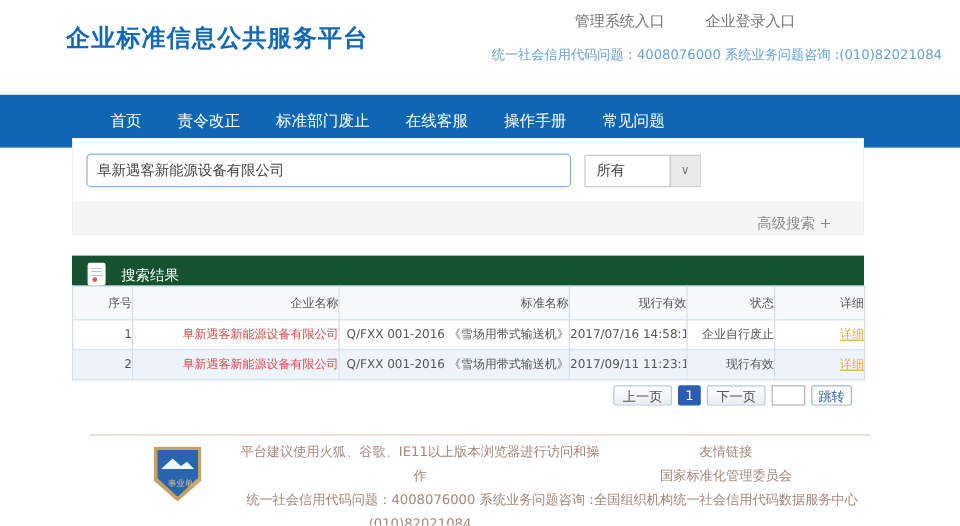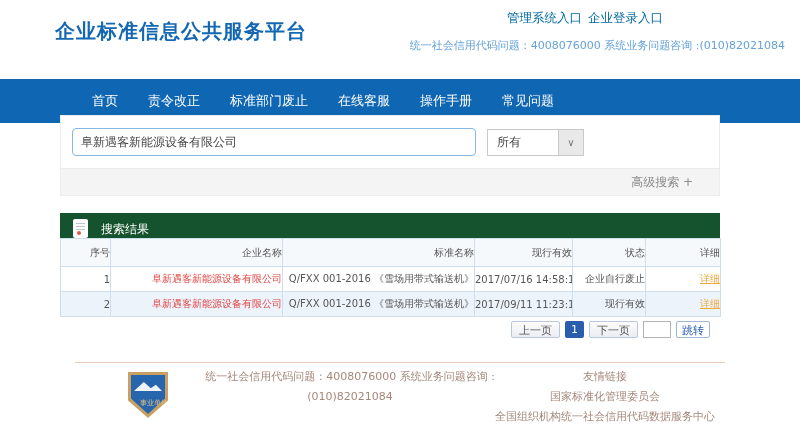--- a/index.html
+++ b/index.html
@@ -4,21 +4,21 @@
 <style>
   * { box-sizing: border-box; margin: 0; padding: 0; }
   html,body { width:800px; height:438px; }
   body { font-family:"DejaVu Sans","Liberation Sans",sans-serif; background:#fff; overflow:hidden; }
   #page { position:relative; width:800px; height:438px; background:#fff; }
 
   
   .site-title { position:absolute; left:55px; top:18px; font-size:20px; font-weight:bold;
                 color:#1467b2; letter-spacing:1px; }
   .top-links { position:absolute; top:10px; right:137px; font-size:12.5px; }
-  .top-links a { color:#0369a1; text-decoration:none; margin-left:2px; cursor:pointer; }
+  .top-links a { color:#737373; text-decoration:none; margin-left:30px; cursor:pointer; }
   .top-info { position:absolute; top:38px; right:15px; font-size:11px; color:#64a2d8; }
 
   
   .main-nav { position:absolute; left:0; top:79px; width:800px; height:44px;
               background:#0f66b3; display:flex; align-items:center; padding-left:92px; gap:30px; }
   .main-nav a { color:#fff; font-size:13px; text-decoration:none; cursor:pointer; white-space:nowrap; }
 
   
   .search-section { position:absolute; left:60px; top:115px; width:660px; height:81px;
                     border:1px solid #ededed; background:#fff; }
@@ -30,21 +30,21 @@
                    border:1px solid #c9c9c9; background:#fff; display:flex; align-items:center;
                    cursor:pointer; }
   .filter-select .val { flex:1; font-size:12px; color:#444; padding-left:9px; }
   .filter-select .arrow { width:25px; height:100%; background:#e9e9e9; border-left:1px solid #c9c9c9;
                           display:flex; align-items:center; justify-content:center;
                           font-size:10px; color:#777; }
   .search-button { position:absolute; left:566px; top:10px; width:74px; height:32px;
                    background:#0e86d0; color:#fff; border:none; font-size:13px; letter-spacing:4px;
                    cursor:pointer; font-family:inherit; }
   .advanced-row { height:27px; background:#f4f4f4; border-top:1px solid #ececec;
-                  display:flex; align-items:center; justify-content:flex-end; padding-right:26px; }
+                  display:flex; align-items:flex-end; justify-content:flex-end; padding-right:26px; }
   .advanced-row span { font-size:12px; color:#8a8a8a; cursor:pointer; }
 
   
   .results-panel { position:absolute; left:60px; top:213px; width:660px; }
   .panel-head { height:25px; background:#14532d; display:flex; align-items:flex-end; padding-left:13px; }
   .doc-icon { width:15px; height:19px; background:#fff; border-radius:2px; margin-right:13px;
               position:relative; }
   .doc-icon::before { content:""; position:absolute; left:3px; top:4px; width:9px; height:7px;
               background:repeating-linear-gradient(#b9c4d2 0 1px, transparent 1px 3px); }
   .doc-icon::after { content:""; position:absolute; left:4px; bottom:3px; width:4px; height:4px;
@@ -184,20 +184,21 @@
       <button class="pg-jump">跳转</button>
     </div>
   </div>
 
   <div class="site-footer">
     <div class="footer-line"></div>
     <div class="badge">
       <span class="badge-label">事业单位</span>
     </div>
     <div class="foot-center">
+      <div>平台建议使用火狐、谷歌、IE11以上版本浏览器进行访问和操作</div>
       <div>统一社会信用代码问题：4008076000 系统业务问题咨询 :(010)82021084</div>
 
     </div>
     <div class="foot-links">
       <a>友情链接</a>
       <a>国家标准化管理委员会</a>
       <a>全国组织机构统一社会信用代码数据服务中心</a>
     </div>
   </div>
 

